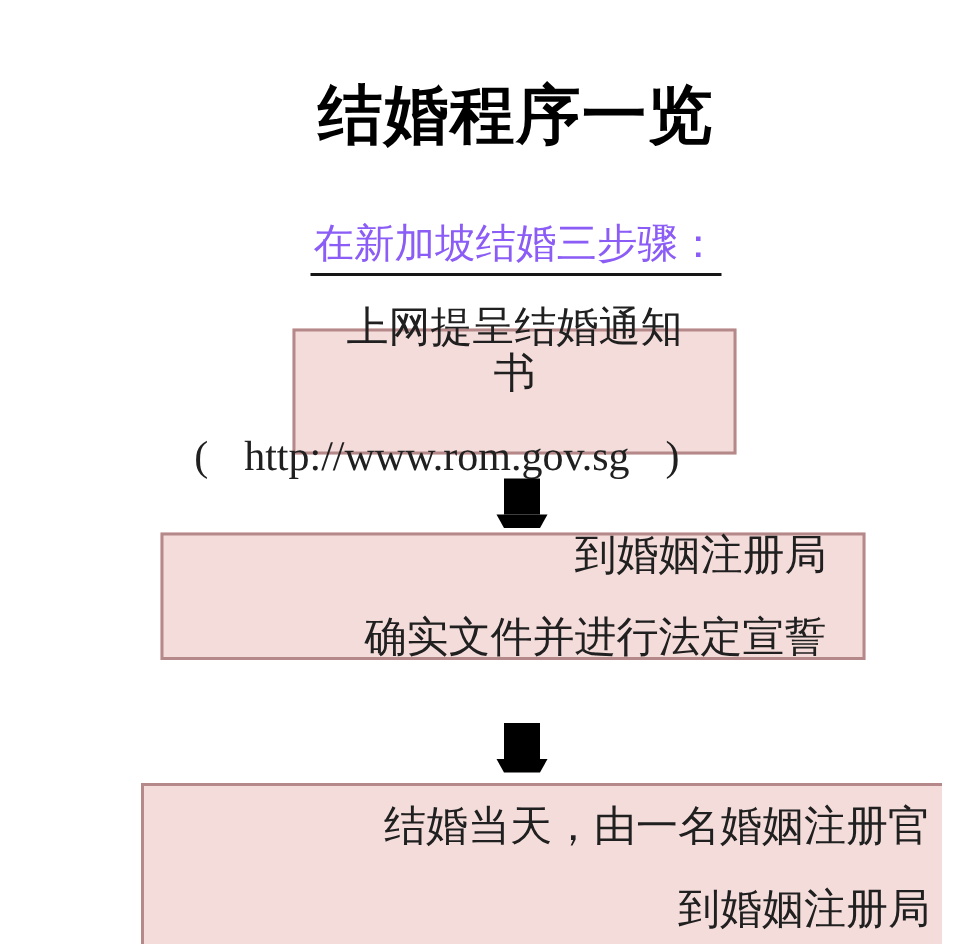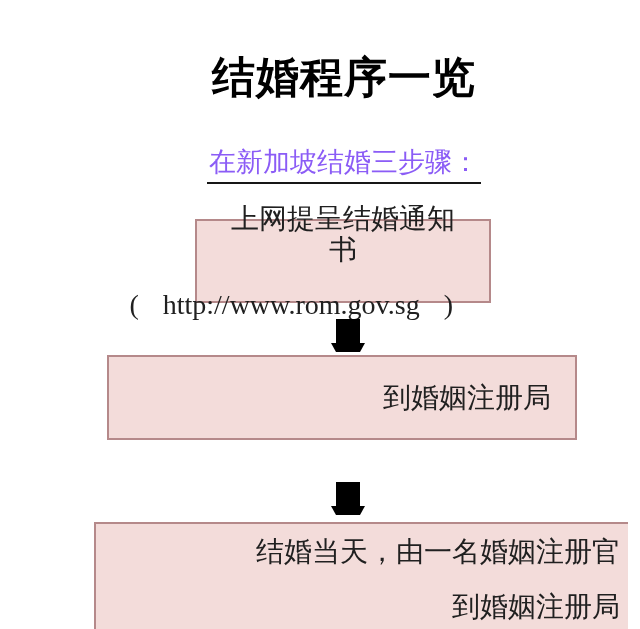--- a/index.html
+++ b/index.html
@@ -112,20 +112,21 @@
     </div>
   </div>
 
   <div class="arrow arrow1">
     <div class="arrow-line"></div>
     <div class="arrow-head"></div>
   </div>
 
   <div class="box box2">
     <div class="line">到婚姻注册局</div>
+    <div class="line">确实文件并进行法定宣誓</div>
   </div>
 
   <div class="arrow arrow2">
     <div class="arrow-line"></div>
     <div class="arrow-head"></div>
   </div>
 
   <div class="box box3">
     <div class="line">结婚当天，由一名婚姻注册官</div>
     <div class="line">到婚姻注册局</div>

